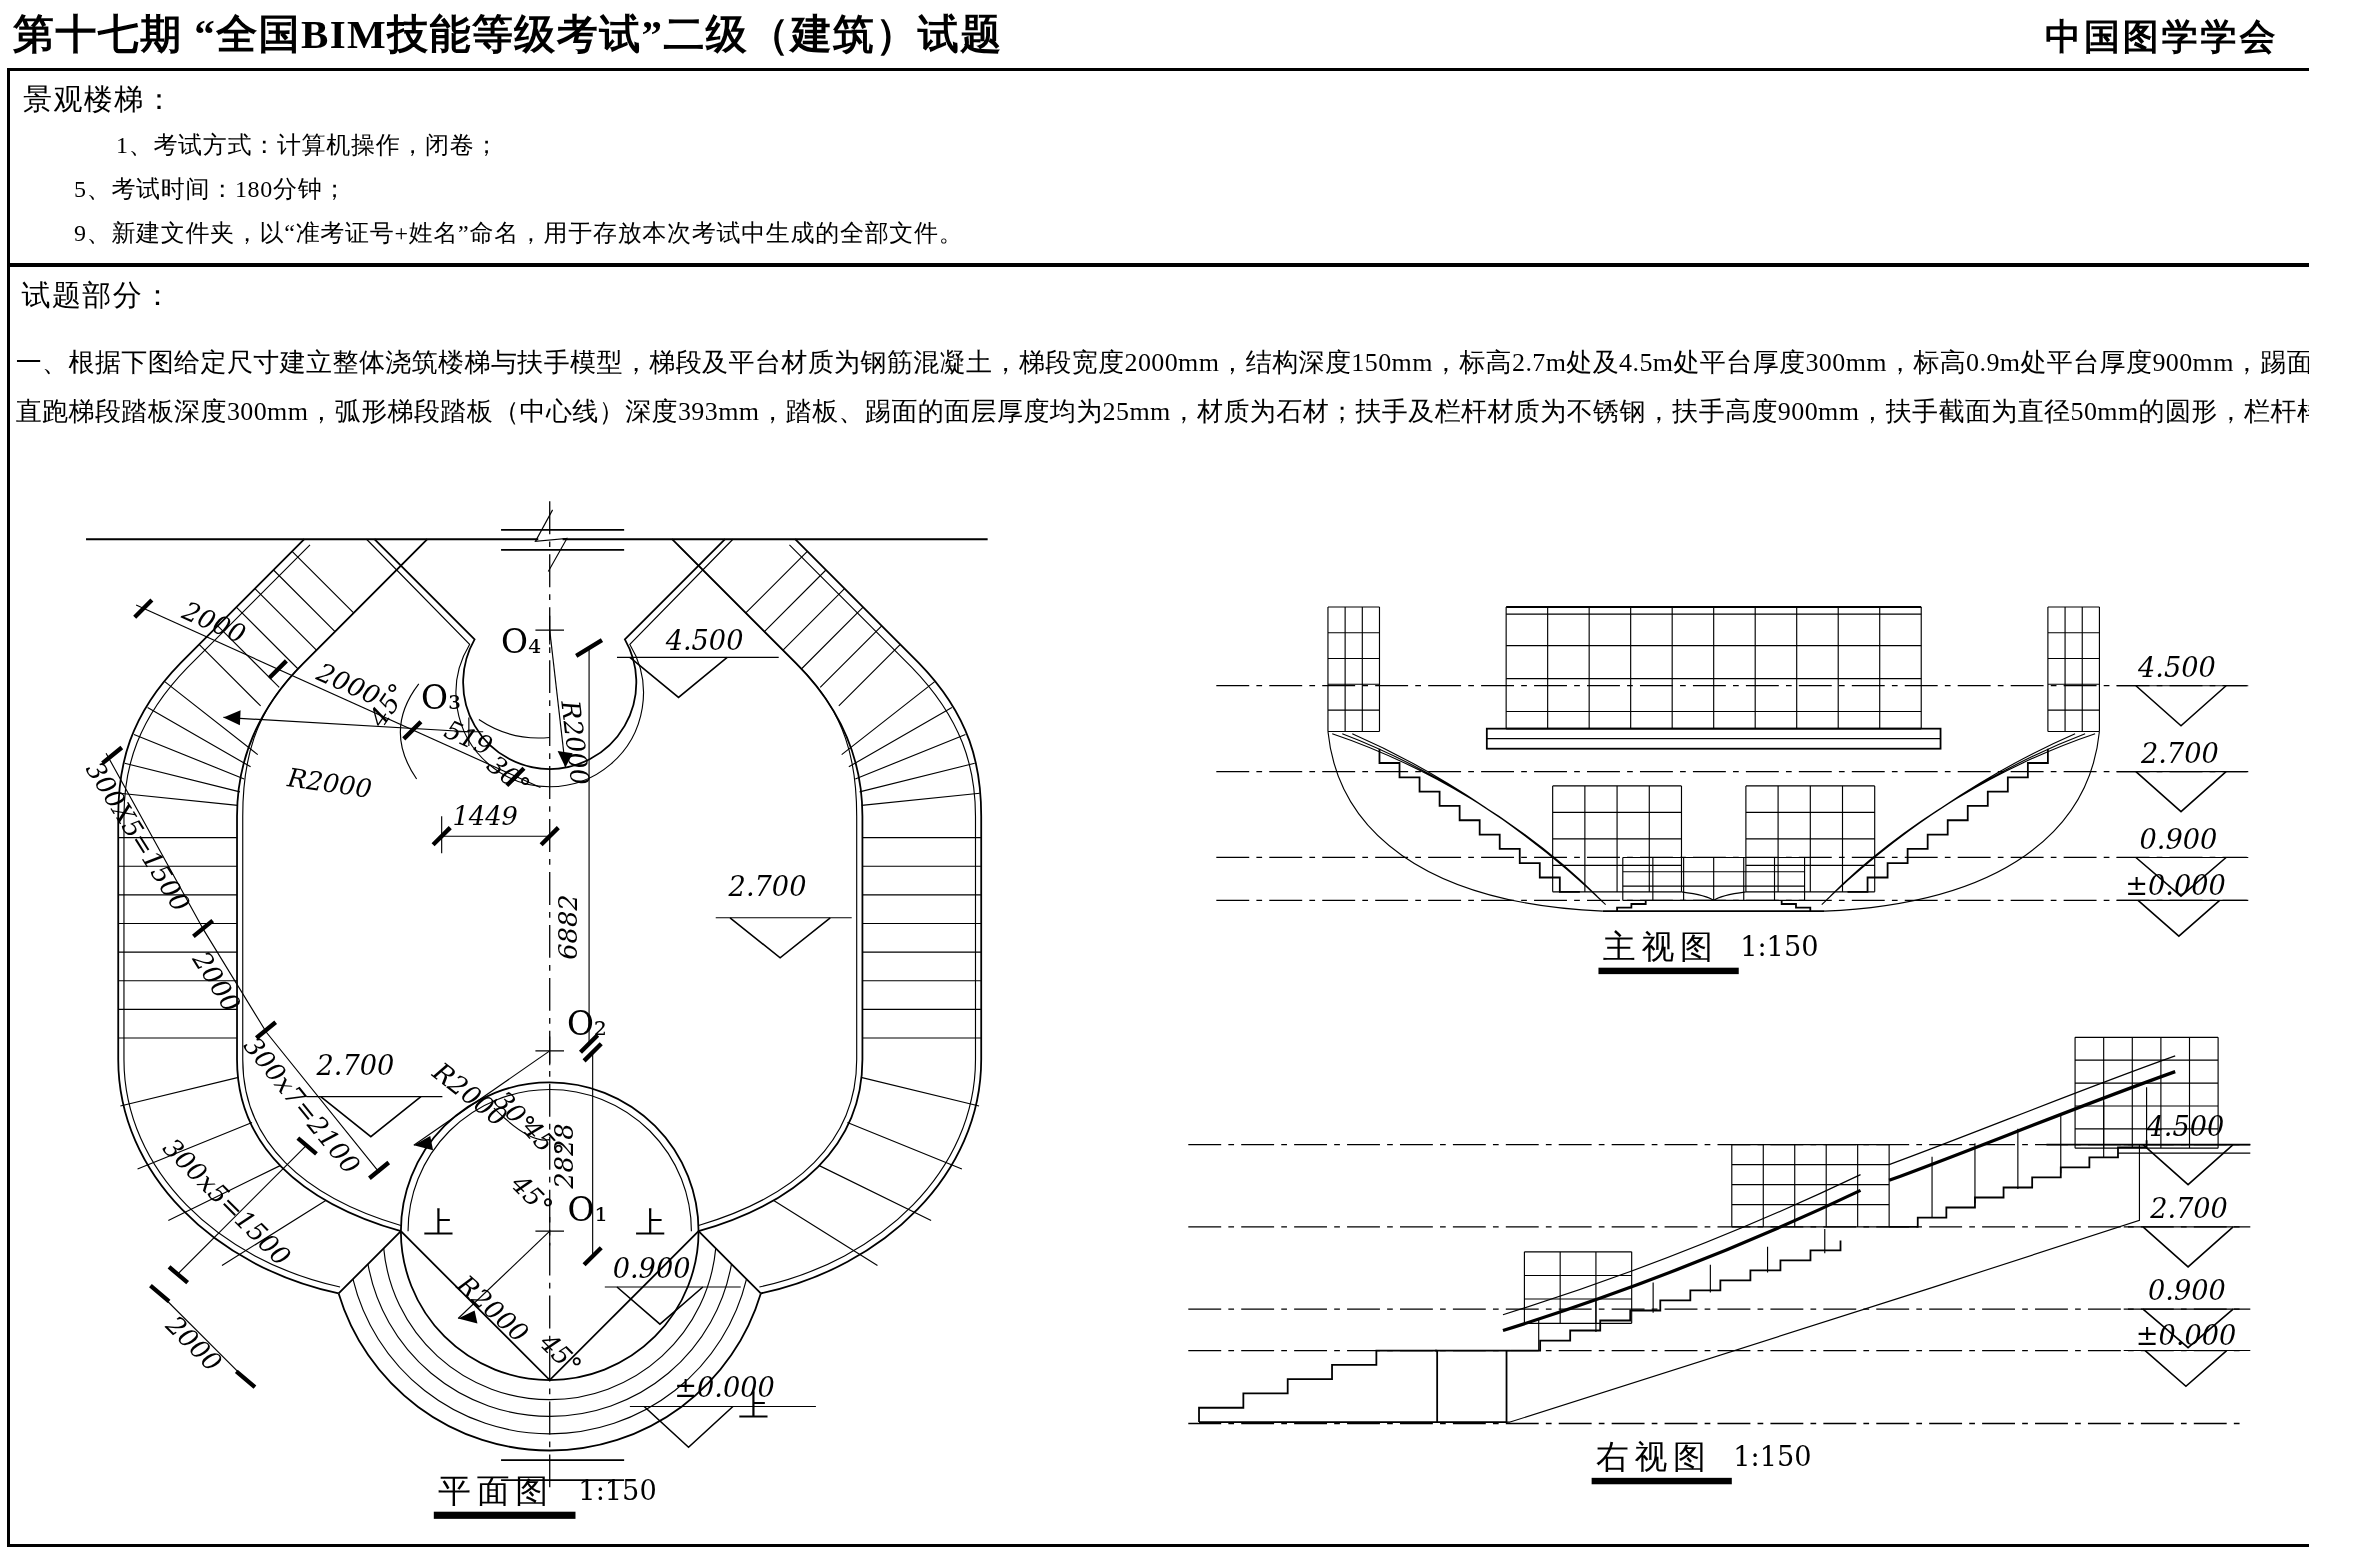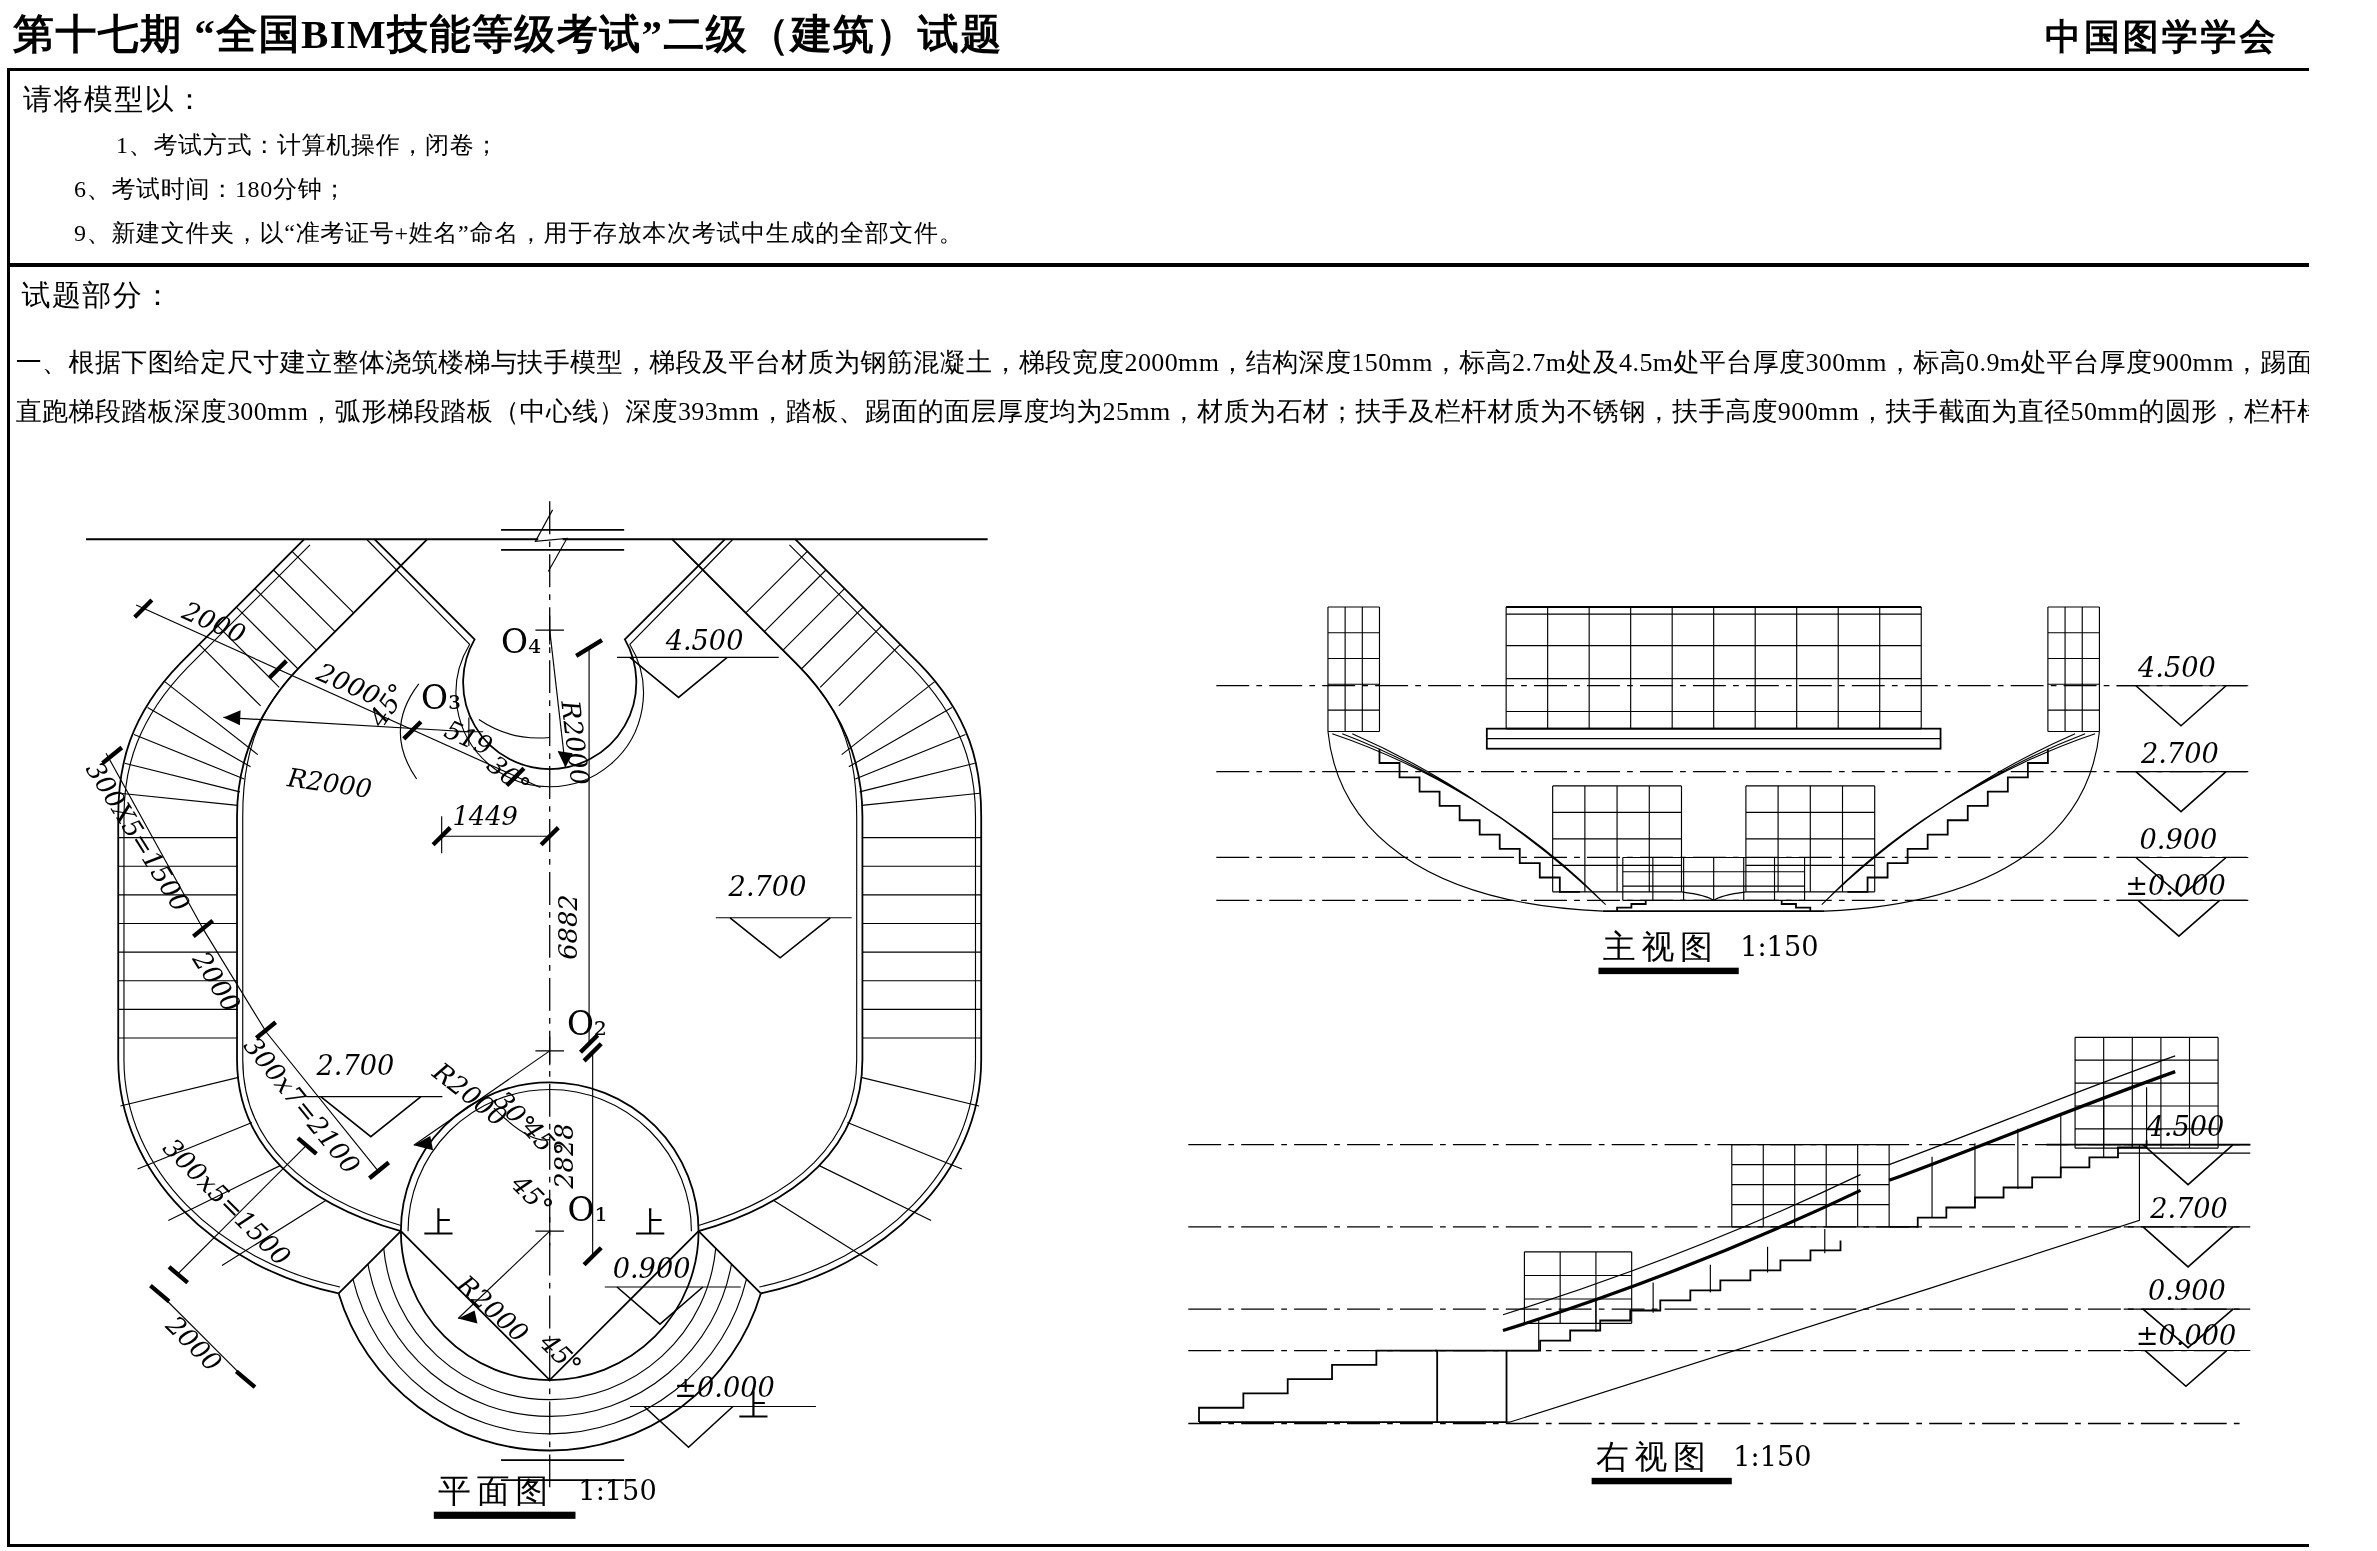--- a/index.html
+++ b/index.html
@@ -34,23 +34,23 @@
 
 <div class="page">
 
   <div class="abs title" style="left:13px;top:7.2px;">第十七期 “全国BIM技能等级考试”二级（建筑）试题</div>
   <div class="abs org" style="left:2045px;top:13px;">中国图学学会</div>
 
   <div class="box" style="left:7.2px;top:68px;width:2318px;height:199px;"></div>
   <div class="box" style="left:7.2px;top:263px;width:2318px;height:1284px;"></div>
   <div class="box" style="left:2322px;top:68px;width:52px;height:1479px;"></div>
 
-  <div class="abs h1" style="left:23px;top:80px;">请将模型以：</div>
+  <div class="abs h1" style="left:23px;top:80px;">景观楼梯：</div>
   <div class="abs item" style="left:74px;top:129px;margin-left:42px;">1、考试方式：计算机操作，闭卷；</div>
-  <div class="abs item" style="left:74px;top:173px;">6、考试时间：180分钟；</div>
+  <div class="abs item" style="left:74px;top:173px;">5、考试时间：180分钟；</div>
   <div class="abs item" style="left:74px;top:217px;">9、新建文件夹，以“准考证号+姓名”命名，用于存放本次考试中生成的全部文件。</div>
 
   <div class="abs h1" style="left:21.5px;top:276px;text-align:center;">试题部分：</div>
   <div class="abs qline" style="left:15.7px;top:345px;">一、根据下图给定尺寸建立整体浇筑楼梯与扶手模型，梯段及平台材质为钢筋混凝土，梯段宽度2000mm，结构深度150mm，标高2.7m处及4.5m处平台厚度300mm，标高0.9m处平台厚度900mm，踢面高度150mm，</div>
   <div class="abs qline" style="left:15.7px;top:394px;">直跑梯段踏板深度300mm，弧形梯段踏板（中心线）深度393mm，踏板、踢面的面层厚度均为25mm，材质为石材；扶手及栏杆材质为不锈钢，扶手高度900mm，扶手截面为直径50mm的圆形，栏杆样式及间距自</div>
 
   <div class="abs sbchar" style="left:2327px;top:577px;">第</div>
   <div class="abs sbchar" style="left:2327px;top:621px;">1</div>
   <div class="abs sbchar" style="left:2327px;top:664px;">页</div>
   <div class="abs sbchar" style="left:2327px;top:982px;">共</div>

